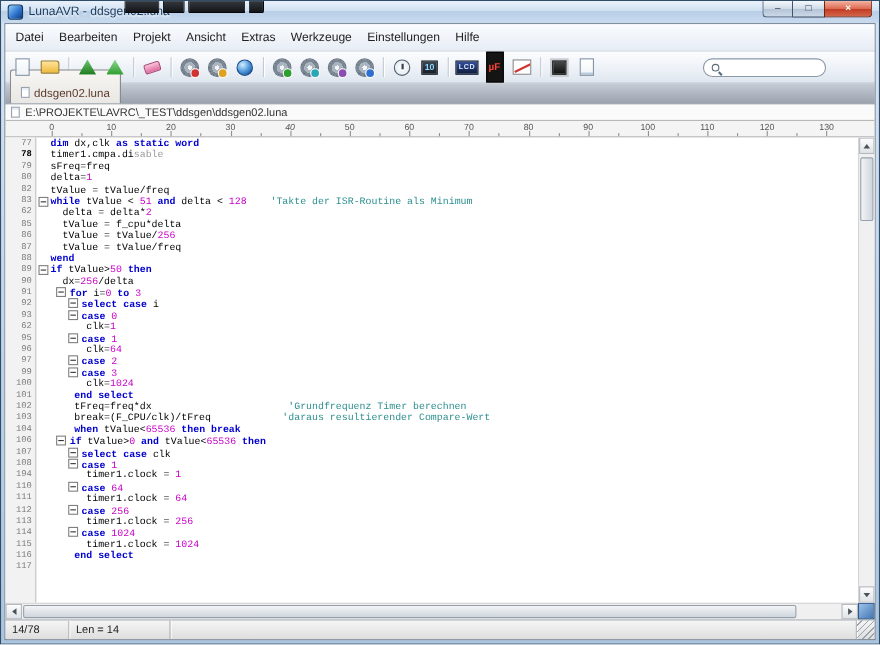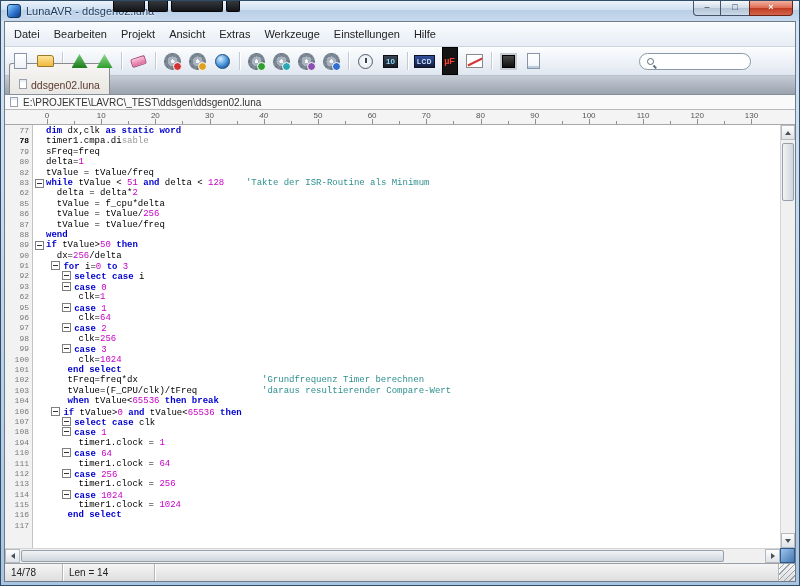--- a/index.html
+++ b/index.html
@@ -374,25 +374,20 @@
             <div class="ln">96</div>
             <div class="fm"></div>
             <div class="ct"><span class="id">      clk=</span><span class="num">64</span></div>
           </div>
           <div class="cl">
             <div class="ln">97</div>
             <div class="fm"></div>
             <div class="ct"><span class="id">   </span><span class="fb"></span><span class="kw">case</span><span class="id"> </span><span class="num">2</span></div>
           </div>
           <div class="cl">
-            <div class="ln">98</div>
-            <div class="fm"></div>
-            <div class="ct"><span class="id">      clk=</span><span class="num">256</span></div>
-          </div>
-          <div class="cl">
             <div class="ln">99</div>
             <div class="fm"></div>
             <div class="ct"><span class="id">   </span><span class="fb"></span><span class="kw">case</span><span class="id"> </span><span class="num">3</span></div>
           </div>
           <div class="cl">
             <div class="ln">100</div>
             <div class="fm"></div>
             <div class="ct"><span class="id">      clk=</span><span class="num">1024</span></div>
           </div>
           <div class="cl">
@@ -401,21 +396,21 @@
             <div class="ct"><span class="id">    </span><span class="kw">end select</span></div>
           </div>
           <div class="cl">
             <div class="ln">102</div>
             <div class="fm"></div>
             <div class="ct"><span class="id">    tFreq=freq*dx                       </span><span class="com">'Grundfrequenz Timer berechnen</span></div>
           </div>
           <div class="cl">
             <div class="ln">103</div>
             <div class="fm"></div>
-            <div class="ct"><span class="id">    tValue=(F_CPU/clk)/tFreq            </span><span class="com">'daraus resultierender Compare-Wert</span></div>
+            <div class="ct"><span class="id">    break=(F_CPU/clk)/tFreq            </span><span class="com">'daraus resultierender Compare-Wert</span></div>
           </div>
           <div class="cl">
             <div class="ln">104</div>
             <div class="fm"></div>
             <div class="ct"><span class="id">    </span><span class="kw">when</span><span class="id"> tValue&lt;</span><span class="num">65536</span><span class="id"> </span><span class="kw">then break</span></div>
           </div>
           <div class="cl">
             <div class="ln">106</div>
             <div class="fm"></div>
             <div class="ct"><span class="id"> </span><span class="fb"></span><span class="kw">if</span><span class="id"> tValue&gt;</span><span class="num">0</span><span class="id"> </span><span class="kw">and</span><span class="id"> tValue&lt;</span><span class="num">65536</span><span class="id"> </span><span class="kw">then</span></div>

